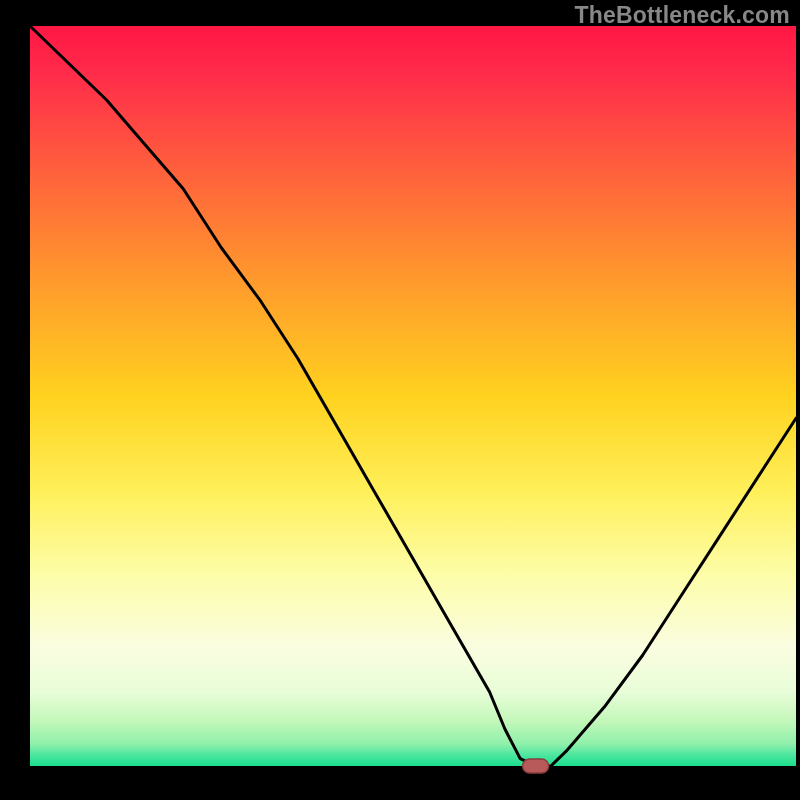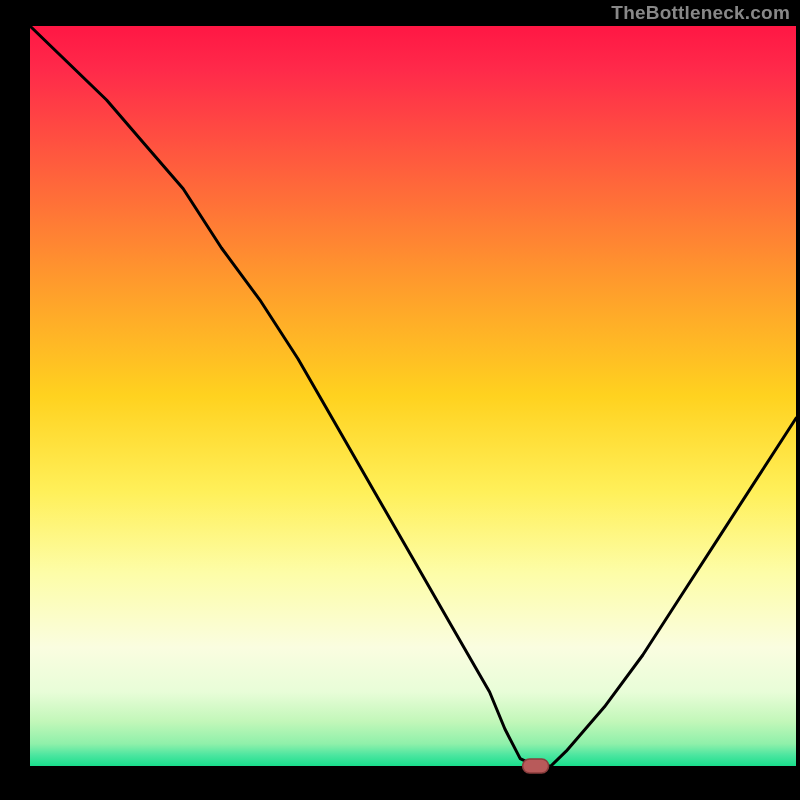--- a/index.html
+++ b/index.html
@@ -15,21 +15,21 @@
     height: 800px;
     position: relative;
     background: #000;
   }
   .watermark {
     position: absolute;
     top: 2px;
     right: 10px;
     color: #888;
     font-family: Arial, Helvetica, sans-serif;
-    font-size: 19px;
+    font-size: 23px;
     font-weight: 600;
     letter-spacing: 0.2px;
     z-index: 10;
   }
   svg {
     display: block;
   }
 </style>
 </head>
 <body>

